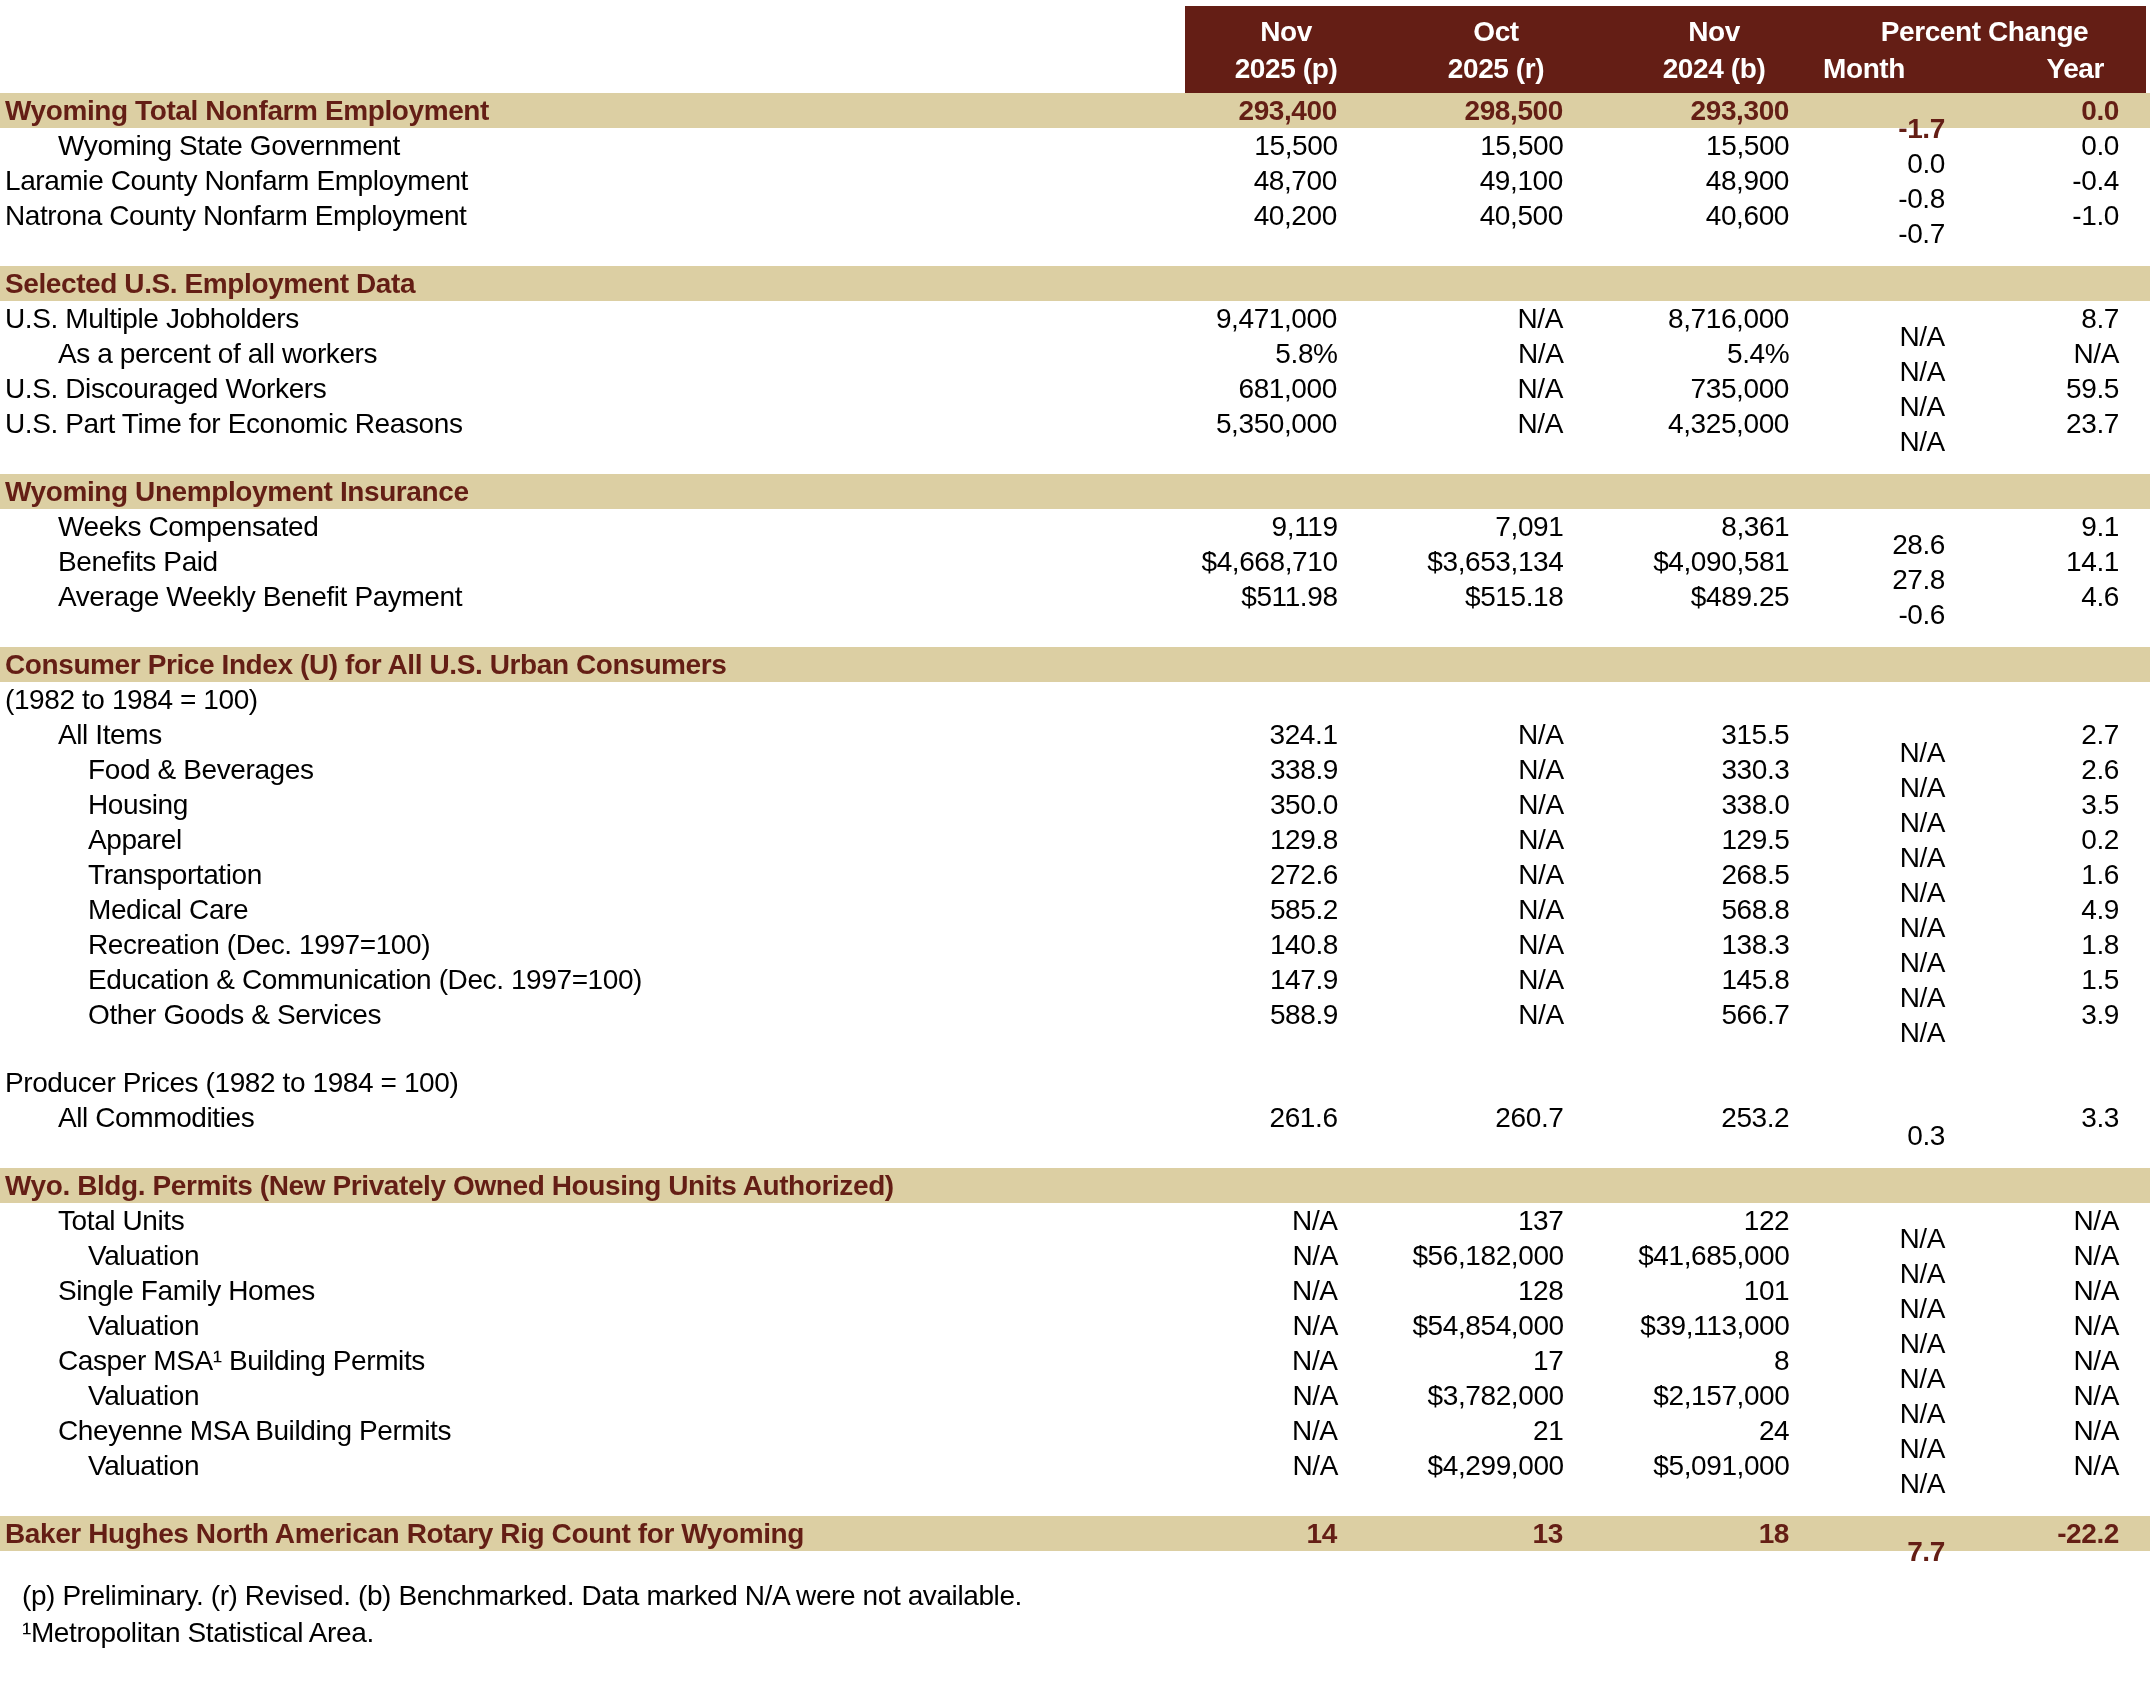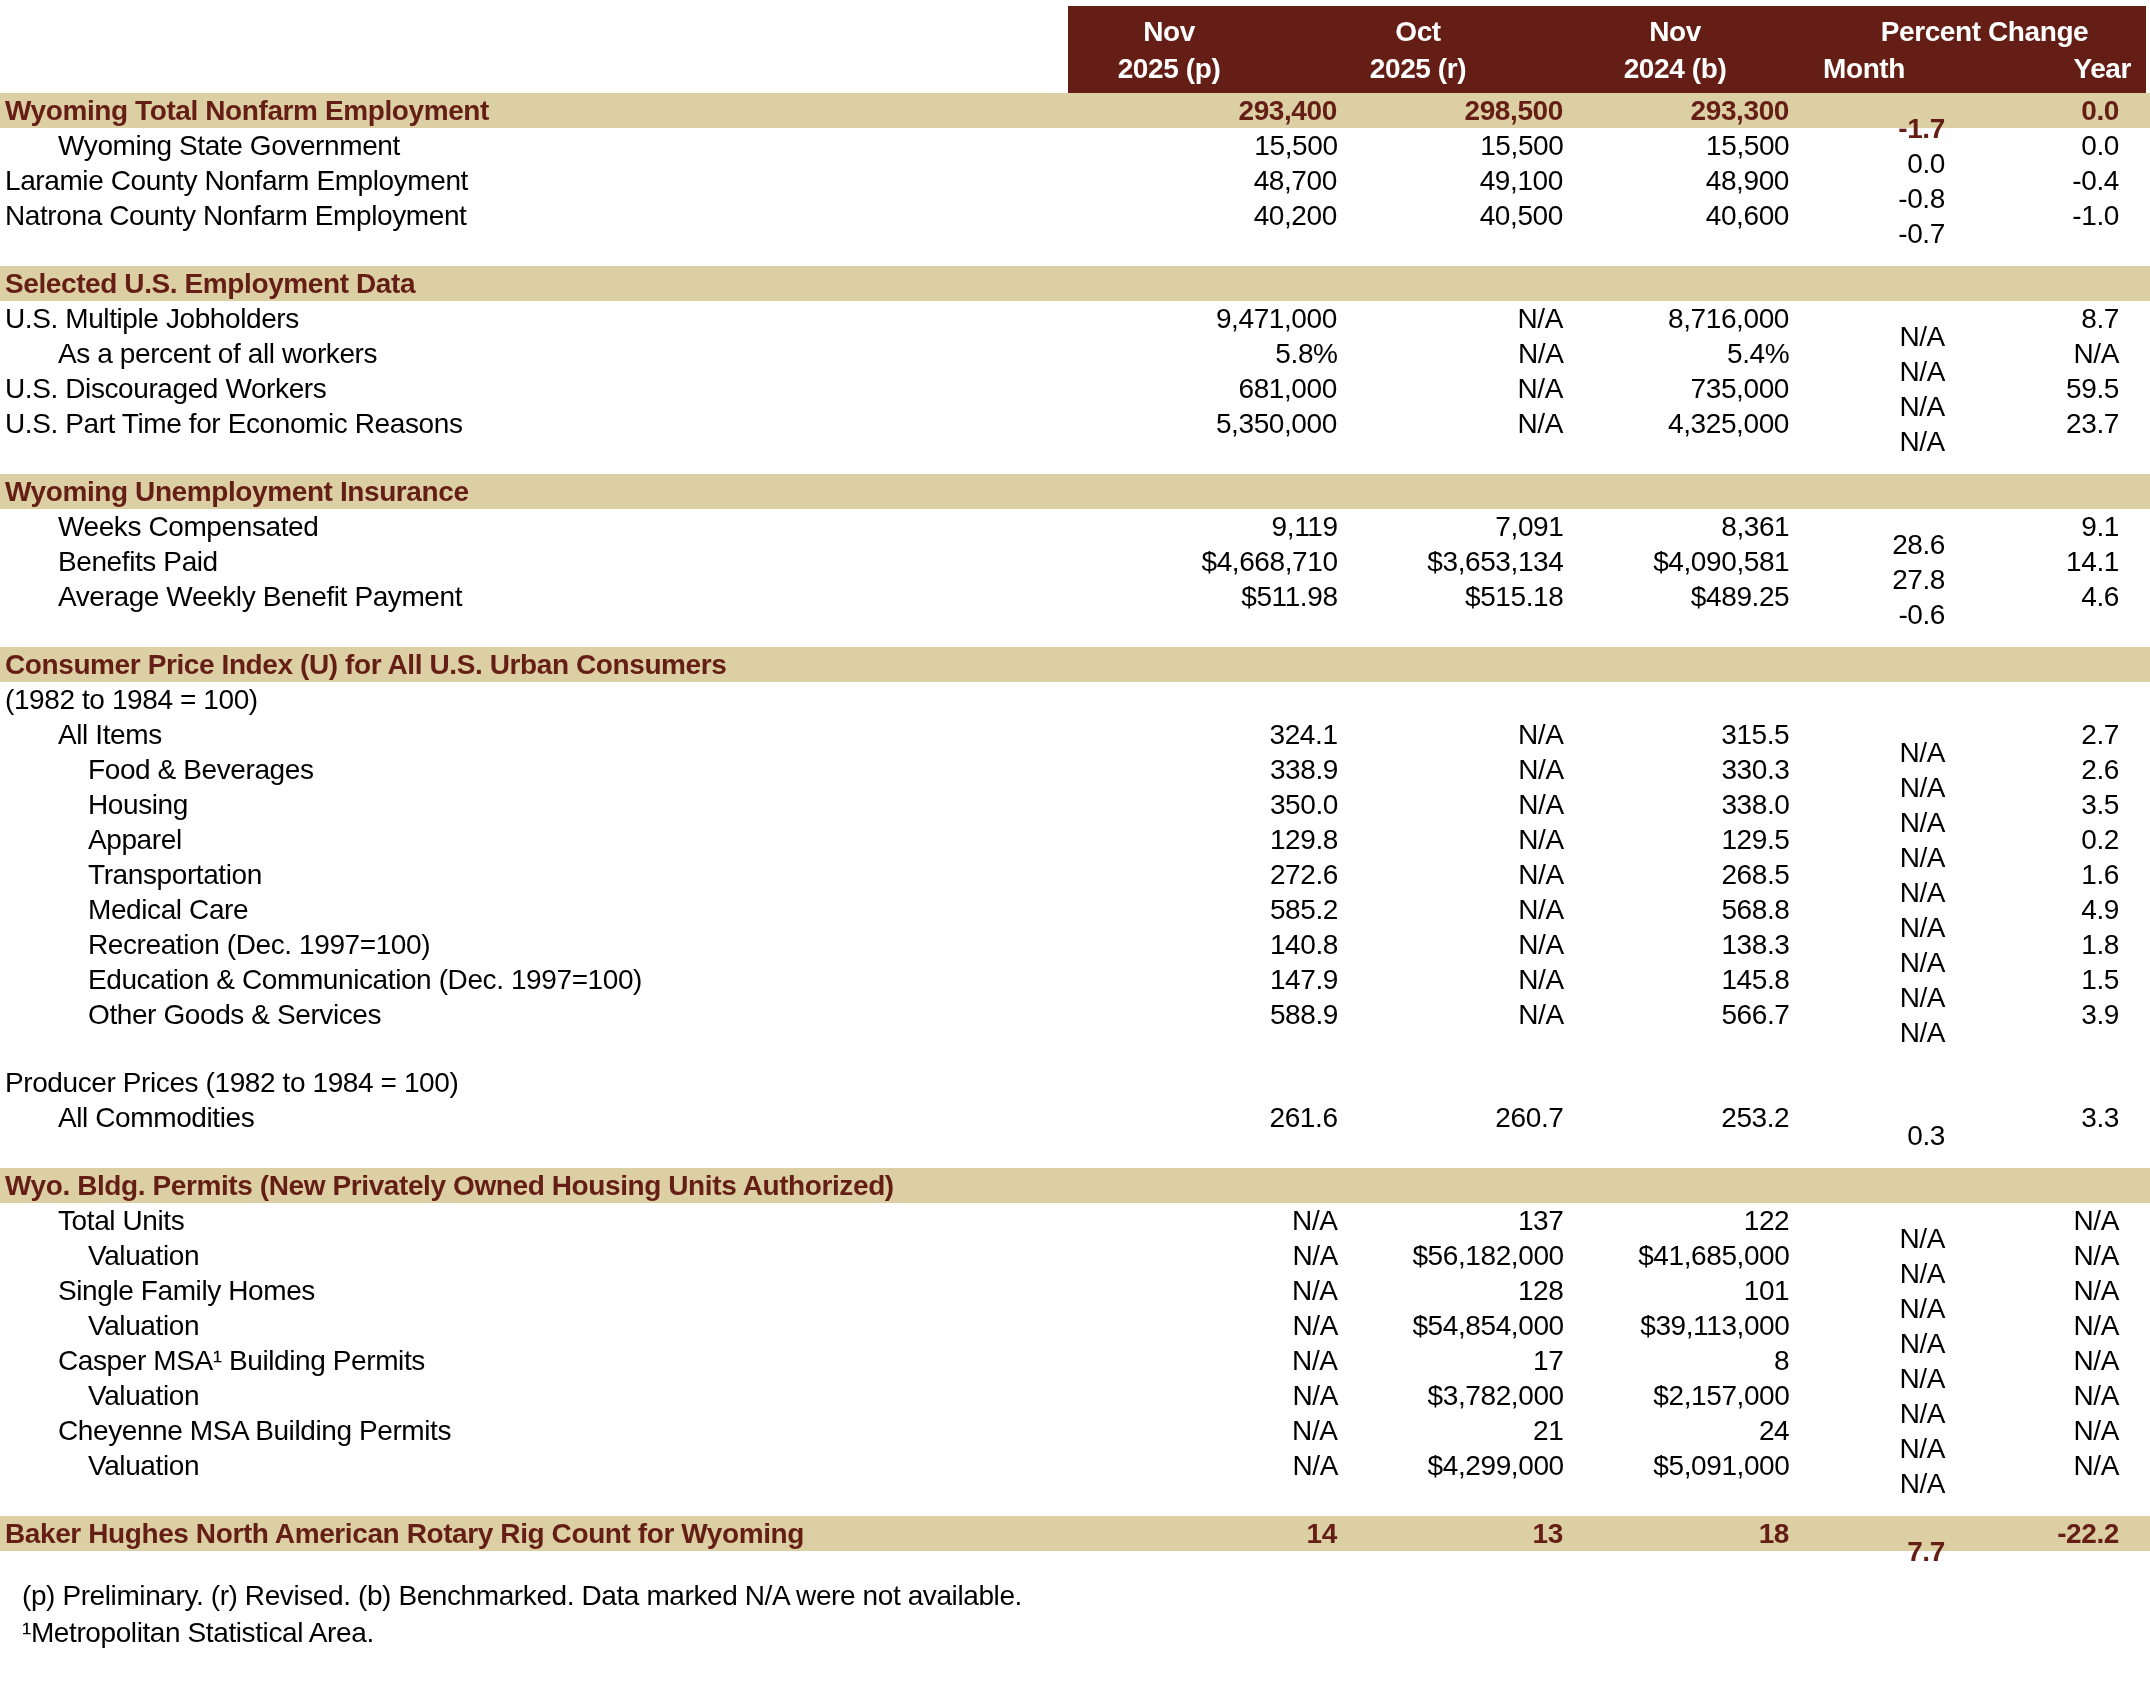--- a/index.html
+++ b/index.html
@@ -26,31 +26,30 @@
   .header-row { display: flex; height: 87px; }
   .header-spacer { width: 1185px; }
   .header-block {
     flex: 1;
     margin-right: 4px;
     background: var(--maroon);
     color: var(--header-text);
     font-weight: bold;
     display: flex;
     align-items: center;
-    gap: 39px;
   }
   .hcol { display: flex; flex-direction: column; justify-content: center; text-align: center; line-height: 37px; }
   .hc1 { width: 202px; }
   .hc2 { width: 218px; }
   .hc3 { width: 218px; }
   .hgroup { width: 323px; display: flex; flex-direction: column; justify-content: center; line-height: 37px; }
   .group-label { text-align: center; }
   .group-cols { display: flex; }
   .hc4 { width: 145px; padding-right: 13px; }
-  .hc5 { width: 178px; text-align: right; padding-right: 15px; }
+  .hc5 { width: 178px; text-align: right; padding-right: 42px; }
   
   .row { display: flex; height: 35px; align-items: center; white-space: nowrap; gap: 16px; }
   .row.spacer { height: 33px; }
   .row.highlight, .row.section {
     background: var(--tan);
     color: var(--maroon);
     font-weight: bold;
   }
   .cell { overflow: visible; }
   .cell.label { width: 1185px; padding-left: 5px; }

